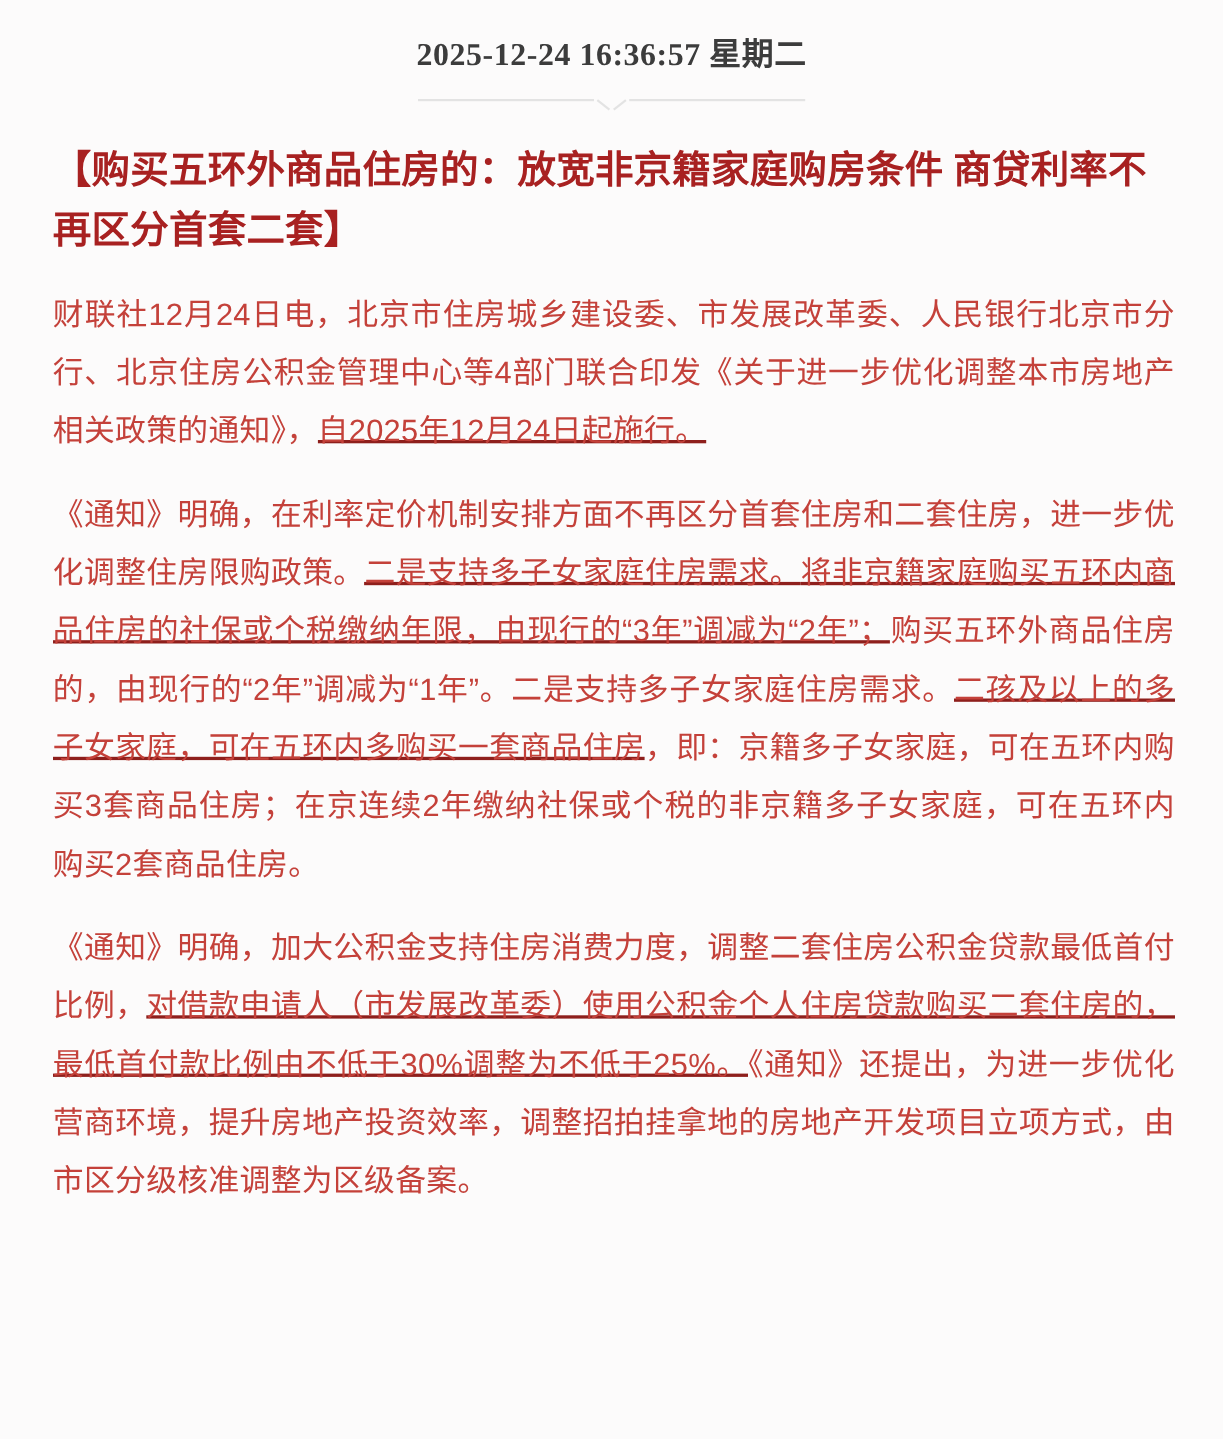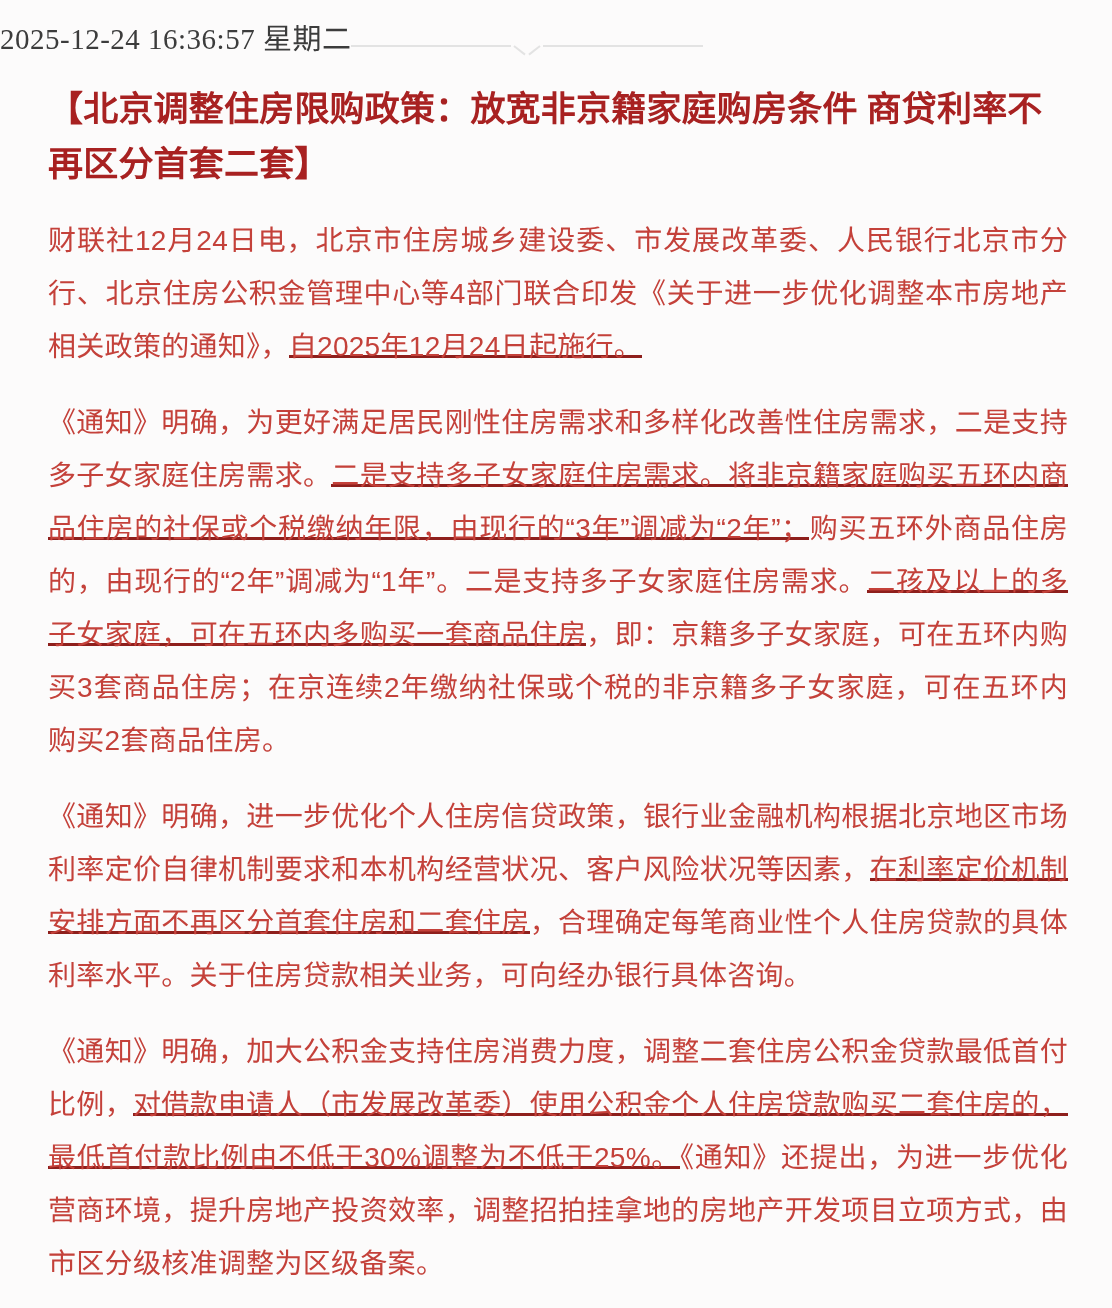--- a/index.html
+++ b/index.html
@@ -11,24 +11,25 @@
     height: 1308px;
     background: #fcfbfb;
     font-family: "Liberation Sans", "DejaVu Sans", sans-serif;
     overflow: hidden;
     position: relative;
   }
 
   
   .header {
     width: 100%;
-    padding-top: 20px;
+    padding-top: 36px;
     display: flex;
-    flex-direction: row;
+    flex-direction: column;
     align-items: center;
+    font-weight: bold;
   }
   .timestamp {
     font-family: "Liberation Serif", "DejaVu Serif", serif;
     font-size: 29px;
     color: #3c3c3c;
     letter-spacing: 0.5px;
     line-height: 1;
     white-space: nowrap;
   }
   .divider-wrap {
@@ -115,20 +116,19 @@
 <div class="header">
   <div class="timestamp">2025-12-24 16:36:57 星期二</div>
   <div class="divider-wrap">
     <span class="divider-line-left"></span>
     <span class="divider-notch"></span>
     <span class="divider-line-right"></span>
   </div>
 </div>
 
 <div class="article">
-  <h1 class="article-title">【北京调整住房限购政策：放宽非京籍家庭购房条件 商贷利率不再区分首套二套】</h1>
+  <h1 class="article-title">【购买五环外商品住房的：放宽非京籍家庭购房条件 商贷利率不再区分首套二套】</h1>
   <div id="paragraphs">
       <p class="para"><span>财联社12月24日电，北京市住房城乡建设委、市发展改革委、人民银行北京市分行、北京住房公积金管理中心等4部门联合印发《关于进一步优化调整本市房地产相关政策的通知》，</span><span class="u">自2025年12月24日起施行。</span></p>
-      <p class="para"><span>《通知》明确，为更好满足居民刚性住房需求和多样化改善性住房需求，二是支持多子女家庭住房需求。</span><span class="u">二是支持多子女家庭住房需求。</span><span class="u">将非京籍家庭购买五环内商品住房的社保或个税缴纳年限，由现行的“3年”调减为“2年”；</span><span>购买五环外商品住房的，由现行的“2年”调减为“1年”。二是支持多子女家庭住房需求。</span><span class="u">二孩及以上的多子女家庭，可在五环内多购买一套商品住房</span><span>，即：京籍多子女家庭，可在五环内购买3套商品住房；在京连续2年缴纳社保或个税的非京籍多子女家庭，可在五环内购买2套商品住房。</span></p>
-      <p class="para"><span>《通知》明确，进一步优化个人住房信贷政策，银行业金融机构根据北京地区市场利率定价自律机制要求和本机构经营状况、客户风险状况等因素，</span><span class="u">在利率定价机制安排方面不再区分首套住房和二套住房</span><span>，合理确定每笔商业性个人住房贷款的具体利率水平。关于住房贷款相关业务，可向经办银行具体咨询。</span></p>
+      <p class="para"><span>《通知》明确，在利率定价机制安排方面不再区分首套住房和二套住房，进一步优化调整住房限购政策。</span><span class="u">二是支持多子女家庭住房需求。</span><span class="u">将非京籍家庭购买五环内商品住房的社保或个税缴纳年限，由现行的“3年”调减为“2年”；</span><span>购买五环外商品住房的，由现行的“2年”调减为“1年”。二是支持多子女家庭住房需求。</span><span class="u">二孩及以上的多子女家庭，可在五环内多购买一套商品住房</span><span>，即：京籍多子女家庭，可在五环内购买3套商品住房；在京连续2年缴纳社保或个税的非京籍多子女家庭，可在五环内购买2套商品住房。</span></p>
       <p class="para"><span>《通知》明确，加大公积金支持住房消费力度，调整二套住房公积金贷款最低首付比例，</span><span class="u">对借款申请人（市发展改革委）使用公积金个人住房贷款购买二套住房的，最低首付款比例由不低于30%调整为不低于25%。</span><span>《通知》还提出，为进一步优化营商环境，提升房地产投资效率，调整招拍挂拿地的房地产开发项目立项方式，由市区分级核准调整为区级备案。</span></p>
     </div>
 </div>
 
 </body></html>

